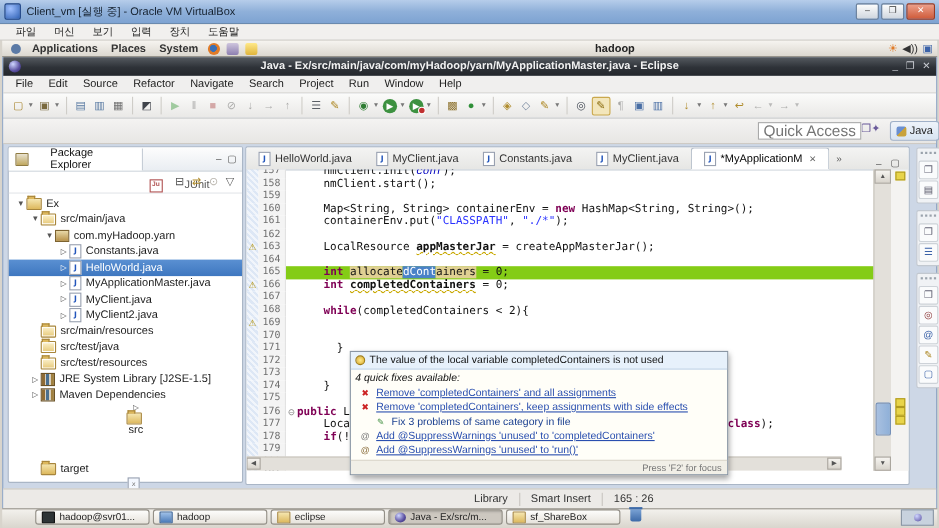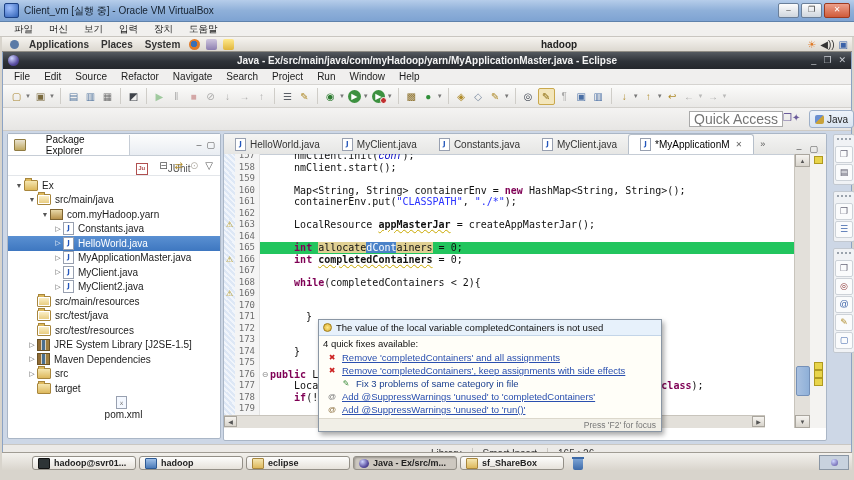--- a/index.html
+++ b/index.html
@@ -115,21 +115,21 @@
   #ed-tab-btns{margin-left:auto;display:flex;align-items:center;gap:8px;padding-right:8px;color:#555;font-size:9px;}
   #ed-body{position:absolute;left:0;top:20px;right:27px;bottom:12px;overflow:hidden;}
   #code-rows{position:absolute;left:0;right:0;top:-4px;}
   .cl{height:11.5px;display:flex;align-items:stretch;}
   .mk{width:11px;flex:none;background:repeating-linear-gradient(45deg,#dde7f5 0 2px,#f1f5fb 2px 4px);
     font-size:8px;line-height:11px;text-align:center;color:#b8960c;}
   .ln{width:25px;flex:none;text-align:right;padding-right:4px;box-sizing:border-box;
     font:9px "DejaVu Sans Mono",monospace;color:#6e6e6e;background:#f4f4f4;border-right:1px solid #e2e2e2;}
   .fd{width:10px;flex:none;font-size:8px;line-height:11px;color:#888;text-align:center;}
   .ct{flex:1;font:10px/11.5px "DejaVu Sans Mono",monospace;white-space:pre;}
-  .cl.cur .fd,.cl.cur .ct{background:#22c55e;}
+  .cl.cur .fd,.cl.cur .ct{background:#84cc16;}
   .tk-k{color:#7f0055;font-weight:bold;}
   .tk-s{color:#2a32ff;}
   .tk-f{color:#0000c0;font-style:italic;font-family:Liberation Mono, monospace;}
   .tk-w{text-decoration:underline wavy #c8a800 1px;font-weight:bold;}
   .tk-o{background:#e0d093;}
   .tk-x{background:#4a82c8;color:#fff;}
   
   #vscroll{position:absolute;left:570px;top:20px;width:15px;bottom:12px;background:#e3e0da;
     border-left:1px solid #c8c4bc;}
   .varrow{position:absolute;left:0;width:15px;height:13px;background:linear-gradient(#f6f4f0,#d8d4cc);
@@ -141,42 +141,42 @@
   #hscroll{position:absolute;left:0;right:34px;bottom:0;height:12px;background:#e3e0da;border-top:1px solid #c8c4bc;}
   .harrow{position:absolute;top:0;width:13px;height:11px;background:linear-gradient(#f6f4f0,#d8d4cc);
     border:1px solid #aaa69e;box-sizing:border-box;text-align:center;font-size:6px;line-height:10px;color:#555;}
   #hthumb{position:absolute;left:115px;width:310px;top:1px;height:9px;
     background:linear-gradient(#a8c0e0,#8fb0d8);border:1px solid #7490b8;border-radius:2px;}
   
   #qf-popup{left:315px;top:267px;width:342px;background:#fffef8;border:1px solid #8a96a4;
     box-shadow:2px 3px 5px rgba(0,0,0,.35);z-index:10;font-size:9.5px;}
   #qf-head{background:#e7f1fb;border-bottom:1px solid #c3d5e8;padding:2px 4px;display:flex;align-items:center;gap:4px;}
   .bulb{width:7px;height:7px;border-radius:50%;background:radial-gradient(#ffe98a,#d8a92c);border:1px solid #a07d18;flex:none;}
-  #qf-sub{padding:2px 4px;color:#111;}
+  #qf-sub{padding:2px 4px;color:#111;font-style:italic;}
   .qfrow{display:flex;align-items:center;gap:5px;padding:1px 4px 1px 8px;height:11px;}
   .qfrow .fxi{flex:none;width:10px;text-align:center;font-size:8px;}
   .qfrow a{color:#2a4faf;text-decoration:underline;white-space:nowrap;}
   .qfrow.plain a{text-decoration:none;color:#1a3f8f;}
   .qfrow.ind{padding-left:22px;}
   #qf-foot{margin-top:2px;background:#f1efe7;border-top:1px solid #dcd8cc;color:#777;
     font-size:8.5px;text-align:right;padding:1px 5px;}
   
   #stack-col{left:830px;top:82px;width:22px;height:304px;}
   .stack{background:#f0f2f5;border:1px solid #c2c8d0;border-radius:2px;margin-bottom:6px;padding:2px 1px;}
   .handle{height:3px;margin:1px 2px 3px;border-top:2px dotted #9aa2ac;}
   .sico{width:16px;height:15px;margin:1px auto;background:#fafbfc;border:1px solid #cdd2d8;
     border-radius:2px;text-align:center;font-size:9px;line-height:14px;}
   
   #e-status{left:0;top:392px;width:848px;height:17px;background:#eceae7;border-top:1px solid #cac7c2;
     display:flex;align-items:center;font-size:10px;color:#333;}
   .st-sep{width:1px;height:12px;background:#c8c5c0;margin:0 10px;}
   
-  #taskbar{left:2px;top:452px;width:850px;height:18px;
+  #taskbar{left:2px;top:462px;width:850px;height:18px;
     background:linear-gradient(#f3f1ed,#d9d5cd);border-top:1px solid #a09c94;
-    display:flex;align-items:flex-end;box-sizing:border-box;padding:0 3px;font-weight:bold;}
+    display:flex;align-items:flex-start;box-sizing:border-box;padding:0 3px;}
   .tkbtn{height:14px;border:1px solid #938f87;border-radius:3px;margin-right:3px;
     background:linear-gradient(#fdfdfc,#e6e2db);display:flex;align-items:center;gap:4px;
     padding:0 5px;font-size:9px;color:#222;overflow:hidden;white-space:nowrap;box-sizing:border-box;}
   .tkbtn.active{background:#cdc8c0;box-shadow:inset 1px 1px 2px rgba(0,0,0,.25);}
   .tk-ico{width:10px;height:9px;flex:none;border-radius:1px;}
   .tk-ico.terminal{background:#2e3436;border:1px solid #111;}
   .tk-ico.file-manager{background:linear-gradient(#9fc0e8,#4a7ab8);border:1px solid #2d5a94;}
   .tk-ico.folder{background:linear-gradient(#f5e6b0,#ddb85c);border:1px solid #a8863c;}
   .tk-ico.eclipse{border-radius:50%;background:radial-gradient(circle at 35% 30%,#cfd6ff,#5a4fa0 60%,#2c2566);}
   #trash{width:10px;height:11px;background:linear-gradient(#7aa2d4,#3d6aa8);border-radius:0 0 2px 2px;
@@ -462,26 +462,26 @@
           <div class="trow" style="padding-left: 19px;">
             <span class="tarrow">▷</span>
             <span class="ticon i-lib"></span>
             <span>JRE System Library [J2SE-1.5]</span>
           </div>
           <div class="trow" style="padding-left: 19px;">
             <span class="tarrow">▷</span>
             <span class="ticon i-lib"></span>
             <span>Maven Dependencies</span>
           </div>
-          <div class="trow" style="padding-left: 19px;">
+          <div class="trow" style="padding-left: 19px; flex-direction: column;">
             <span class="tarrow">▷</span>
             <span class="ticon i-folder"></span>
             <span>src</span>
           </div>
-          <div class="trow" style="padding-left: 19px;">
+          <div class="trow" style="padding-left: 19px; margin-top: 38px;">
             <span class="tarrow"></span>
             <span class="ticon i-folder"></span>
             <span>target</span>
           </div>
           <div class="trow" style="padding-left: 19px; flex-direction: column;">
             <span class="tarrow"></span>
             <span class="ticon i-xml">x</span>
             <span>pom.xml</span>
           </div>
         </div>

